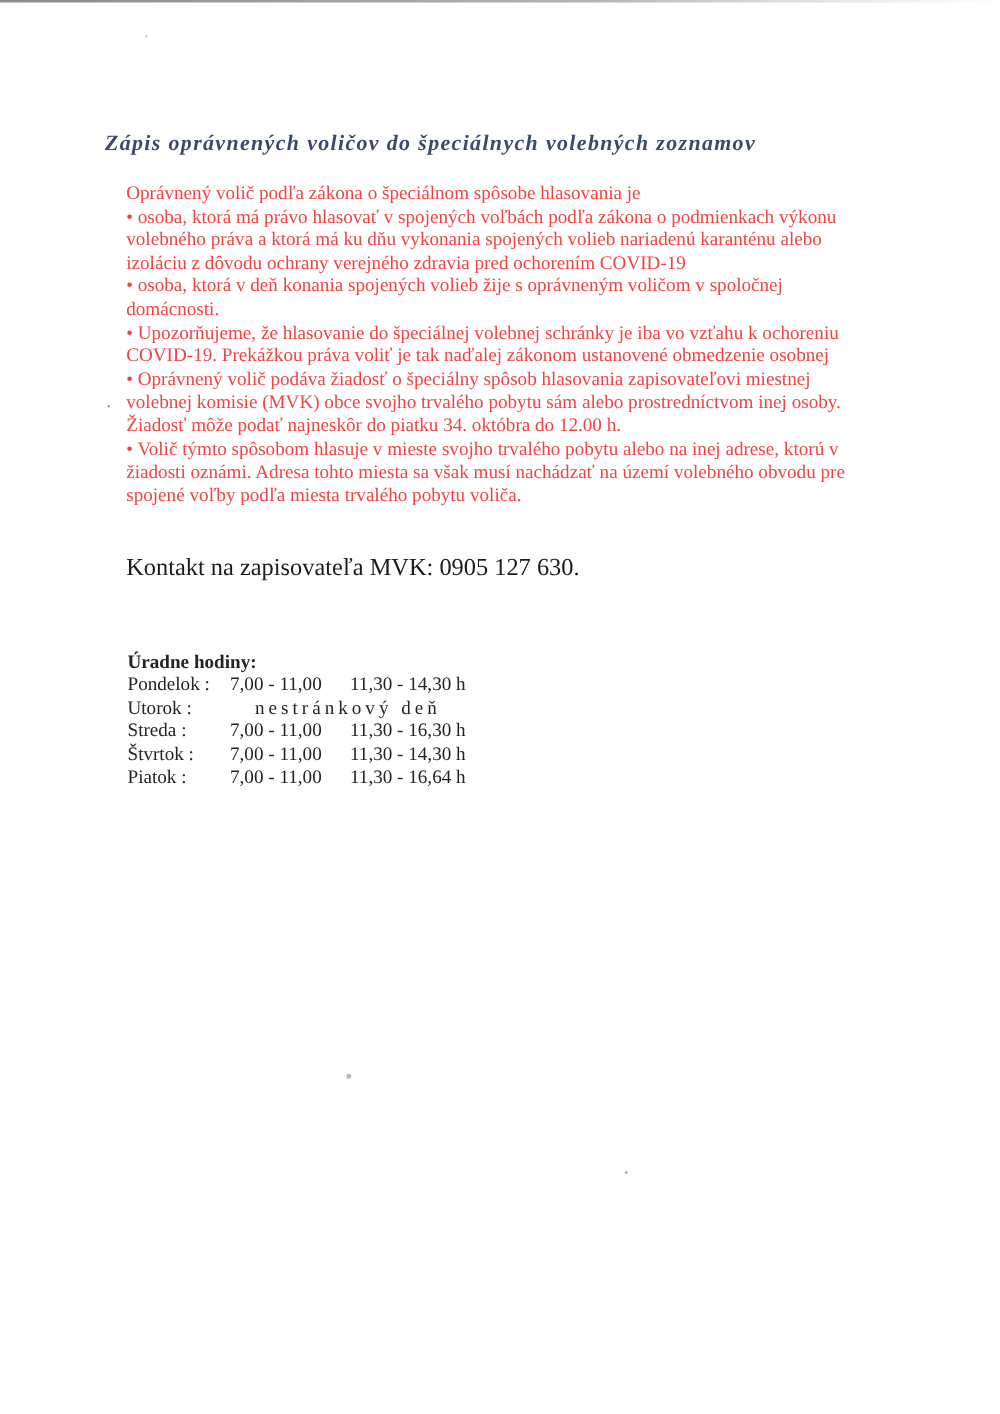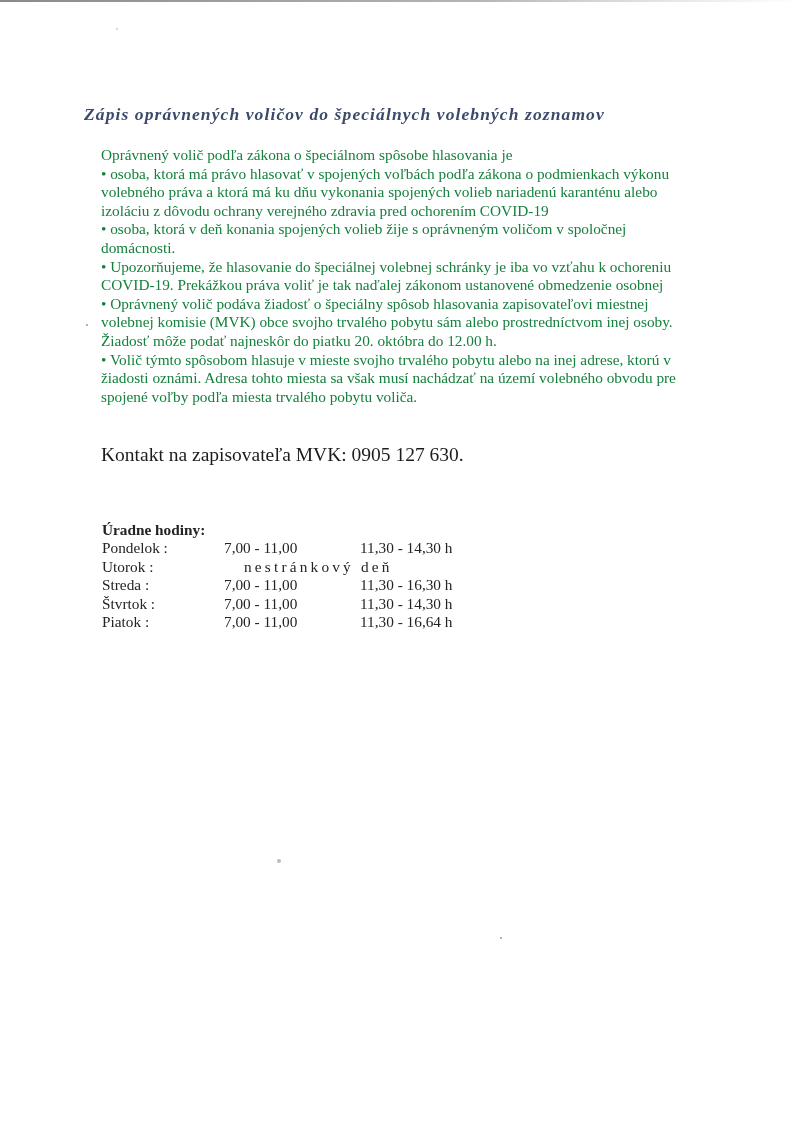--- a/index.html
+++ b/index.html
@@ -13,34 +13,34 @@
       position: absolute; left: 0; top: 0; width: 800px; height: 2px;
       background: linear-gradient(to right, #8a8a8a, #b5b5b5 60%, #e0e0e0 80%, #ffffff);
     }
     .title {
       position: absolute; left: 84px; top: 104px; width: 620px;
       font-size: 17.5px; font-style: italic; font-weight: bold;
       color: #3b4a6b; letter-spacing: 1.1px; white-space: nowrap;
     }
     .body-text {
       position: absolute; left: 101px; top: 146px; width: 620px;
-      font-size: 15.3px; line-height: 18.6px; color: #15803d;
+      font-size: 15.3px; line-height: 18.6px; color: #ef4444;
     }
     .body-text .line { white-space: nowrap; display: block; }
     .contact {
       position: absolute; left: 101px; top: 444px;
       font-family: Liberation Serif, serif;
       font-size: 19.5px; color: #1c1c1c; white-space: nowrap;
     }
     .hours {
       position: absolute; left: 102px; top: 521px;
       font-size: 15.3px; line-height: 18.4px; color: #232323;
     }
     .hours-title { font-weight: bold; display: block; }
-    .hours-row { display: flex; white-space: nowrap; gap: 40px; }
+    .hours-row { display: flex; white-space: nowrap; }
     .hours-row .day { width: 82px; }
     .hours-row .t1 { width: 96px; }
     .hours-row .t2 { }
     .hours-row.closed .note { letter-spacing: 3.2px; padding-left: 20px; font-family: Liberation Serif, serif; }
     .speck { position: absolute; background: #999; border-radius: 50%; }
   </style>
 </head>
 <body>
 
 <div class="top-edge"></div>
@@ -51,21 +51,21 @@
   <span class="line">Oprávnený volič podľa zákona o špeciálnom spôsobe hlasovania je</span>
   <span class="line">• osoba, ktorá má právo hlasovať v spojených voľbách podľa zákona o podmienkach výkonu</span>
   <span class="line">volebného práva a ktorá má ku dňu vykonania spojených volieb nariadenú karanténu alebo</span>
   <span class="line">izoláciu z dôvodu ochrany verejného zdravia pred ochorením COVID-19</span>
   <span class="line">• osoba, ktorá v deň konania spojených volieb žije s oprávneným voličom v spoločnej</span>
   <span class="line">domácnosti.</span>
   <span class="line">• Upozorňujeme, že hlasovanie do špeciálnej volebnej schránky je iba vo vzťahu k ochoreniu</span>
   <span class="line">COVID-19. Prekážkou práva voliť je tak naďalej zákonom ustanovené obmedzenie osobnej</span>
   <span class="line">• Oprávnený volič podáva žiadosť o špeciálny spôsob hlasovania zapisovateľovi miestnej</span>
   <span class="line">volebnej komisie (MVK) obce svojho trvalého pobytu sám alebo prostredníctvom inej osoby.</span>
-  <span class="line">Žiadosť môže podať najneskôr do piatku 20. októbra do 12.00 h.</span>
+  <span class="line">Žiadosť môže podať najneskôr do piatku 34. októbra do 12.00 h.</span>
   <span class="line">• Volič týmto spôsobom hlasuje v mieste svojho trvalého pobytu alebo na inej adrese, ktorú v</span>
   <span class="line">žiadosti oznámi. Adresa tohto miesta sa však musí nachádzať na území volebného obvodu pre</span>
   <span class="line">spojené voľby podľa miesta trvalého pobytu voliča.</span>
 </div>
 
 <div class="contact">Kontakt na zapisovateľa MVK: 0905 127 630.</div>
 
 <div class="hours">
   <span class="hours-title">Úradne hodiny:</span>
   <div class="hours-row">

